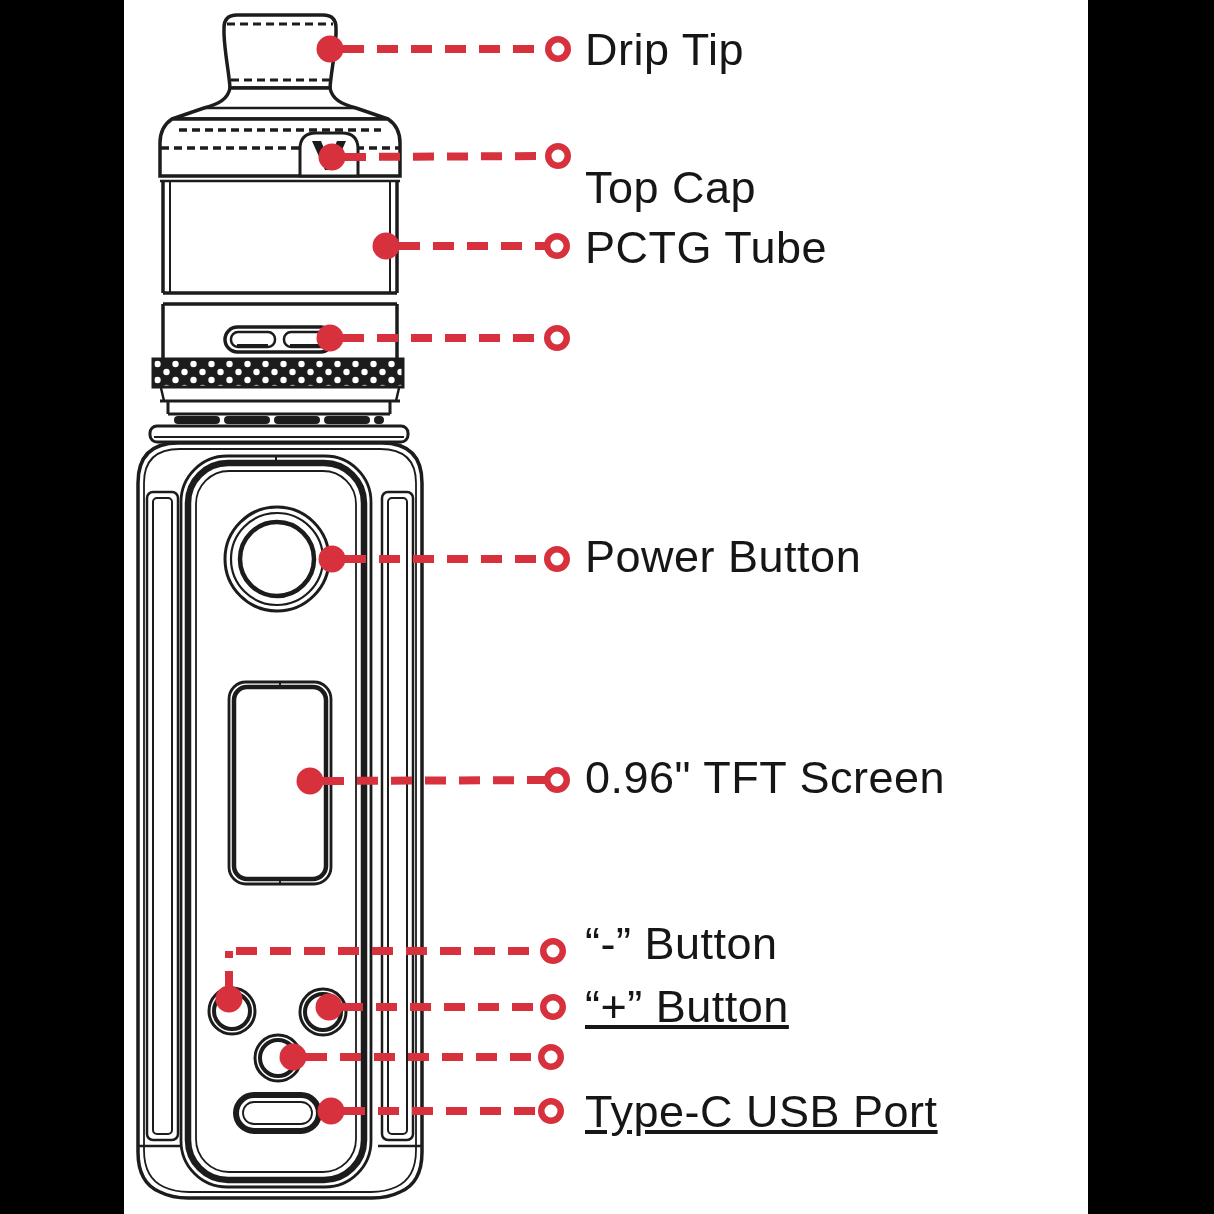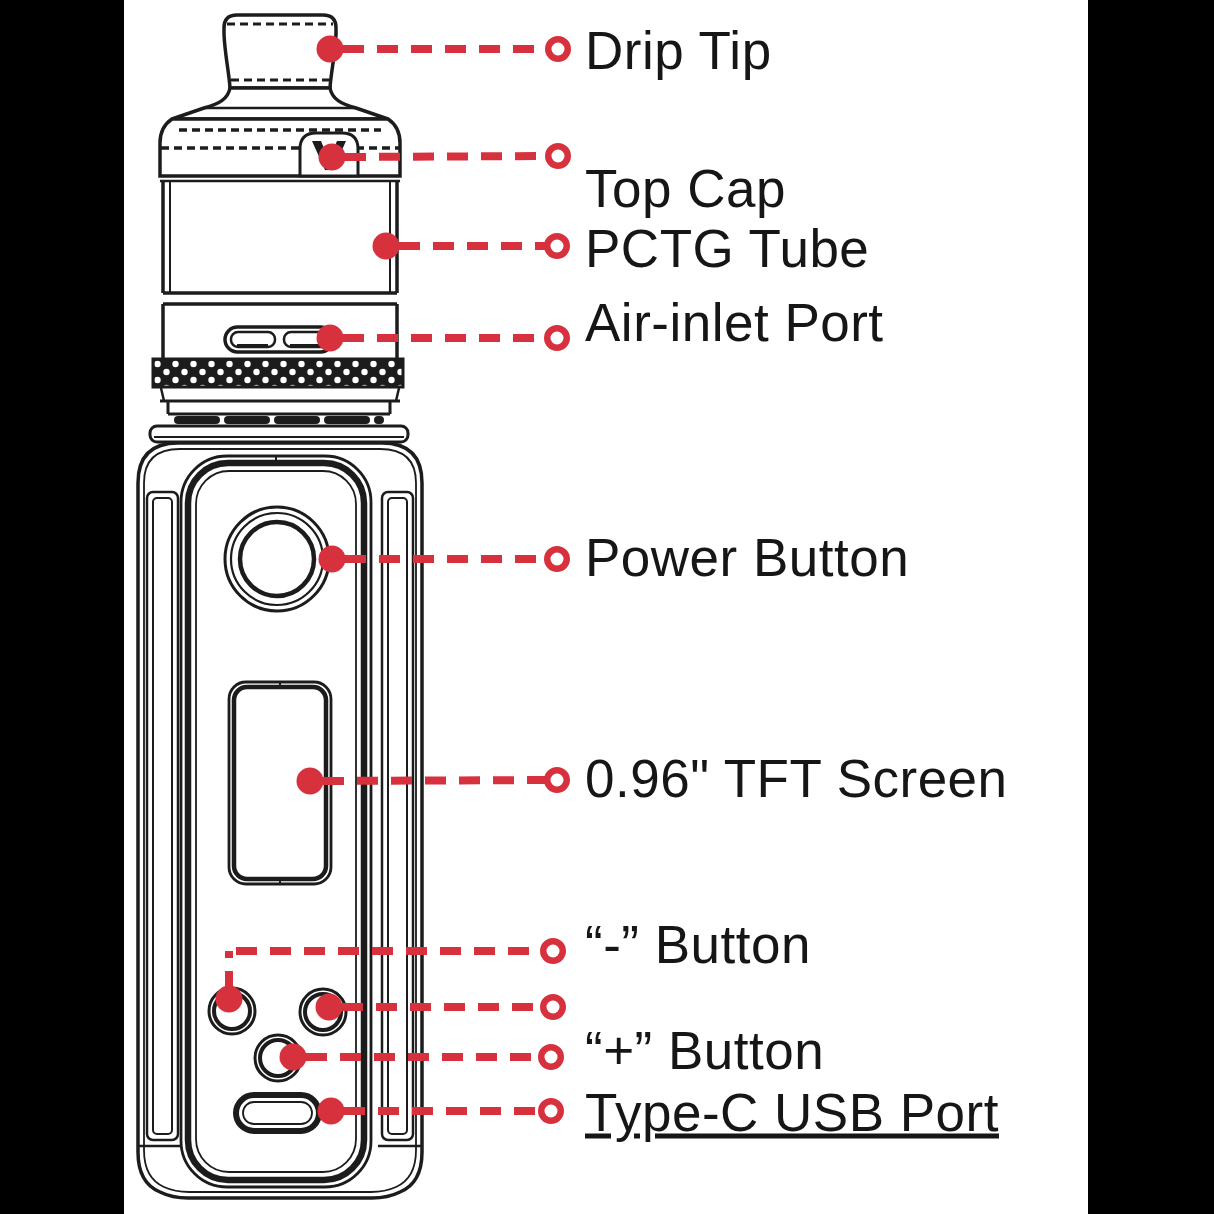--- a/index.html
+++ b/index.html
@@ -3,24 +3,24 @@
 <meta charset="utf-8">
 <style>
   html,body{margin:0;padding:0;background:#ffffff;}
   .stage{position:relative;width:1214px;height:1214px;background:#ffffff;overflow:hidden;
          font-family:"Liberation Sans", sans-serif;}
   .pillar{position:absolute;top:0;height:1214px;background:#000;z-index:30;}
   .pillar.left{left:0;width:124px;}
   .pillar.right{left:1088px;width:126px;}
   svg.art{position:absolute;left:0;top:0;z-index:10;}
   .label{position:absolute;left:585px;transform:translateY(-50%);
-         font-size:53px;font-weight:500;color:#161616;letter-spacing:.5px;
+         font-size:45px;font-weight:500;color:#161616;letter-spacing:.5px;
          white-space:nowrap;z-index:20;}
   .lbl0{top:50px;}  .lbl1{top:153px;margin-top:35px;} .lbl2{top:248px;} .lbl3{top:322px;}
-  .lbl4{top:557px;} .lbl5{top:778px;} .lbl6{top:944px;} .lbl7{top:1050px;}
+  .lbl4{top:557px;} .lbl5{top:778px;} .lbl6{top:944px;} .lbl7{top:1007px;text-decoration:underline;}
   .lbl8{top:1058px;}.lbl9{top:1112px;text-decoration:underline;}
   
   .ln{stroke:#1c1c1c;fill:none;}
   .fw{fill:#ffffff;stroke:#1c1c1c;}
   .dash{stroke:#D7313E;stroke-width:8;stroke-dasharray:21 13;fill:none;}
   .dot{fill:#D7313E;}
   .ring{fill:#ffffff;stroke:#D7313E;stroke-width:6.5;}
 </style>
 </head>
 <body>
@@ -189,21 +189,20 @@
         <path class="dash" d="M344,1111 L540,1111"></path>
           <circle class="dot" cx="331" cy="1111" r="13.5"></circle>
           <circle class="ring" cx="551" cy="1111" r="9.75"></circle>
       </g>
     </g>
   </svg>
 
   <div class="label lbl0">Drip Tip</div>
   <div class="label lbl1">Top Cap</div>
   <div class="label lbl2">PCTG Tube</div>
-  <div class="label lbl3">Air-inlet Port</div>
   <div class="label lbl4">Power Button</div>
   <div class="label lbl5">0.96" TFT Screen</div>
   <div class="label lbl6">“-” Button</div>
   <div class="label lbl7">“+” Button</div>
   <div class="label lbl9">Type-C USB Port</div>
 
   <div class="pillar left"></div>
   <div class="pillar right"></div>
 </div>
 

